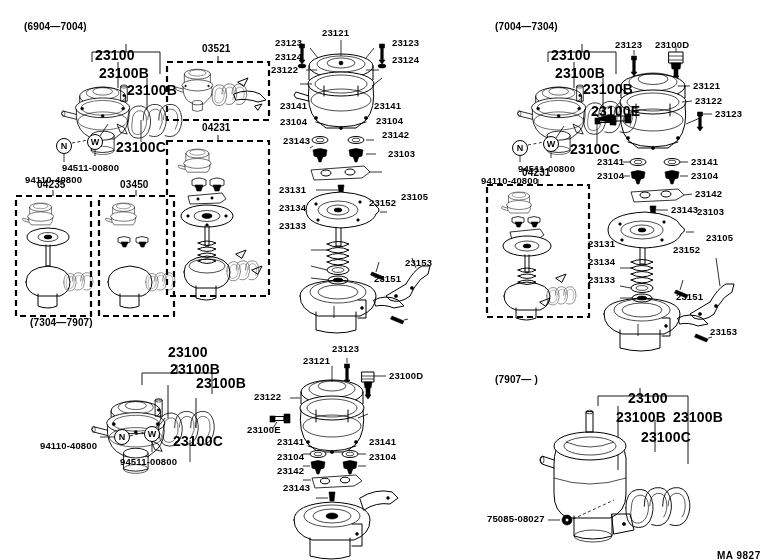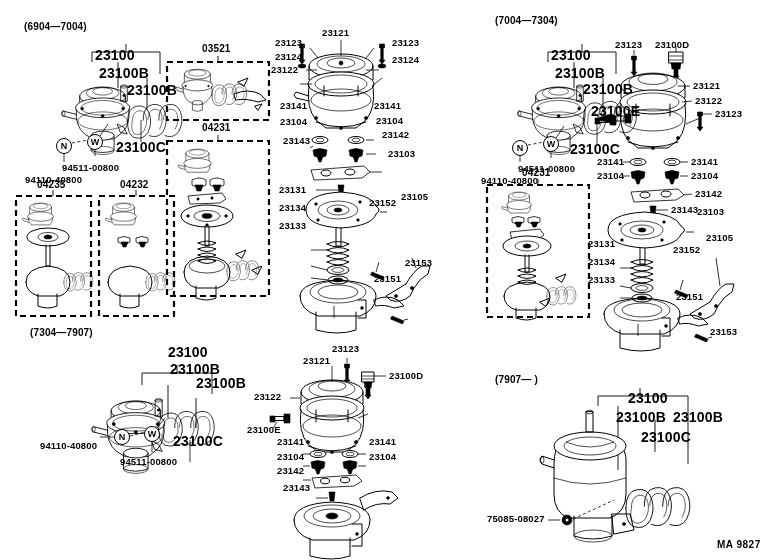--- a/index.html
+++ b/index.html
@@ -14,21 +14,21 @@
 
   .lbl{
     position:absolute;
     font-family:"Liberation Sans","DejaVu Sans",sans-serif;
     font-size:9.5px;font-weight:bold;letter-spacing:0.15px;
     white-space:nowrap;line-height:1;color:#000;
   }
   .lbl.grp{font-size:14px;}
   .lbl.kit{font-size:10px;}
   .lbl.hdr{font-size:10px;font-weight:bold;}
-  .lbl.wm{font-size:10px;font-weight:bold;letter-spacing:0.5px;}
+  .lbl.wm{font-size:10px;font-weight:bold;letter-spacing:0.5px;margin-top:11px;}
 </style>
 </head>
 <body>
 
 <div id="sheet">
 
   <svg class="art" viewBox="0 0 775 560">
     <defs>
       <style>
         .s{fill:none;stroke:#000;stroke-width:1;stroke-linecap:round;stroke-linejoin:round;}
@@ -673,21 +673,21 @@
   <div class="lbl grp" style="left:95px;top:48px">23100</div>
   <div class="lbl grp" style="left:99px;top:66px">23100B</div>
   <div class="lbl grp" style="left:127px;top:83px">23100B</div>
   <div class="lbl grp" style="left:116px;top:140px">23100C</div>
   <div class="lbl" style="left:62px;top:163px">94511-00800</div>
   <div class="lbl" style="left:25px;top:175px">94110-40800</div>
 
   <div class="lbl kit" style="left:202px;top:44px">03521</div>
   <div class="lbl kit" style="left:202px;top:123px">04231</div>
   <div class="lbl kit" style="left:37px;top:180px">04235</div>
-  <div class="lbl kit" style="left:120px;top:180px">04232</div>
+  <div class="lbl kit" style="left:120px;top:180px">03450</div>
 
   <div class="lbl" style="left:322px;top:28px">23121</div>
   <div class="lbl" style="left:275px;top:38px">23123</div>
   <div class="lbl" style="left:392px;top:38px">23123</div>
   <div class="lbl" style="left:275px;top:52px">23124</div>
   <div class="lbl" style="left:392px;top:55px">23124</div>
   <div class="lbl" style="left:271px;top:65px">23122</div>
 
   <div class="lbl" style="left:280px;top:101px">23141</div>
   <div class="lbl" style="left:374px;top:101px">23141</div>
@@ -698,21 +698,21 @@
   <div class="lbl" style="left:388px;top:149px">23103</div>
 
   <div class="lbl" style="left:279px;top:185px">23131</div>
   <div class="lbl" style="left:279px;top:203px">23134</div>
   <div class="lbl" style="left:279px;top:221px">23133</div>
   <div class="lbl" style="left:369px;top:198px">23152</div>
   <div class="lbl" style="left:401px;top:192px">23105</div>
   <div class="lbl" style="left:374px;top:274px">23151</div>
   <div class="lbl" style="left:405px;top:258px">23153</div>
 
-  <div class="lbl hdr" style="left:495px;top:16px">(7004—7304)</div>
+  <div class="lbl hdr" style="left:495px;top:22px">(7004—7304)</div>
 
   <div class="lbl grp" style="left:551px;top:48px">23100</div>
   <div class="lbl grp" style="left:555px;top:66px">23100B</div>
   <div class="lbl grp" style="left:583px;top:82px">23100B</div>
   <div class="lbl grp" style="left:570px;top:142px">23100C</div>
   <div class="lbl grp" style="left:591px;top:104px">23100E</div>
   <div class="lbl" style="left:518px;top:164px">94511-00800</div>
   <div class="lbl" style="left:481px;top:176px">94110-40800</div>
 
   <div class="lbl kit" style="left:522px;top:168px">04231</div>
@@ -732,21 +732,21 @@
   <div class="lbl" style="left:697px;top:207px">23103</div>
 
   <div class="lbl" style="left:588px;top:239px">23131</div>
   <div class="lbl" style="left:588px;top:257px">23134</div>
   <div class="lbl" style="left:588px;top:275px">23133</div>
   <div class="lbl" style="left:673px;top:245px">23152</div>
   <div class="lbl" style="left:706px;top:233px">23105</div>
   <div class="lbl" style="left:676px;top:292px">23151</div>
   <div class="lbl" style="left:710px;top:327px">23153</div>
 
-  <div class="lbl hdr" style="left:30px;top:328px">(7304—7907)</div>
+  <div class="lbl hdr" style="left:30px;top:318px">(7304—7907)</div>
 
   <div class="lbl grp" style="left:168px;top:345px">23100</div>
   <div class="lbl grp" style="left:170px;top:362px">23100B</div>
   <div class="lbl grp" style="left:196px;top:376px">23100B</div>
   <div class="lbl grp" style="left:173px;top:434px">23100C</div>
   <div class="lbl" style="left:40px;top:441px">94110-40800</div>
   <div class="lbl" style="left:120px;top:457px">94511-00800</div>
 
   <div class="lbl" style="left:332px;top:344px">23123</div>
   <div class="lbl" style="left:303px;top:356px">23121</div>

